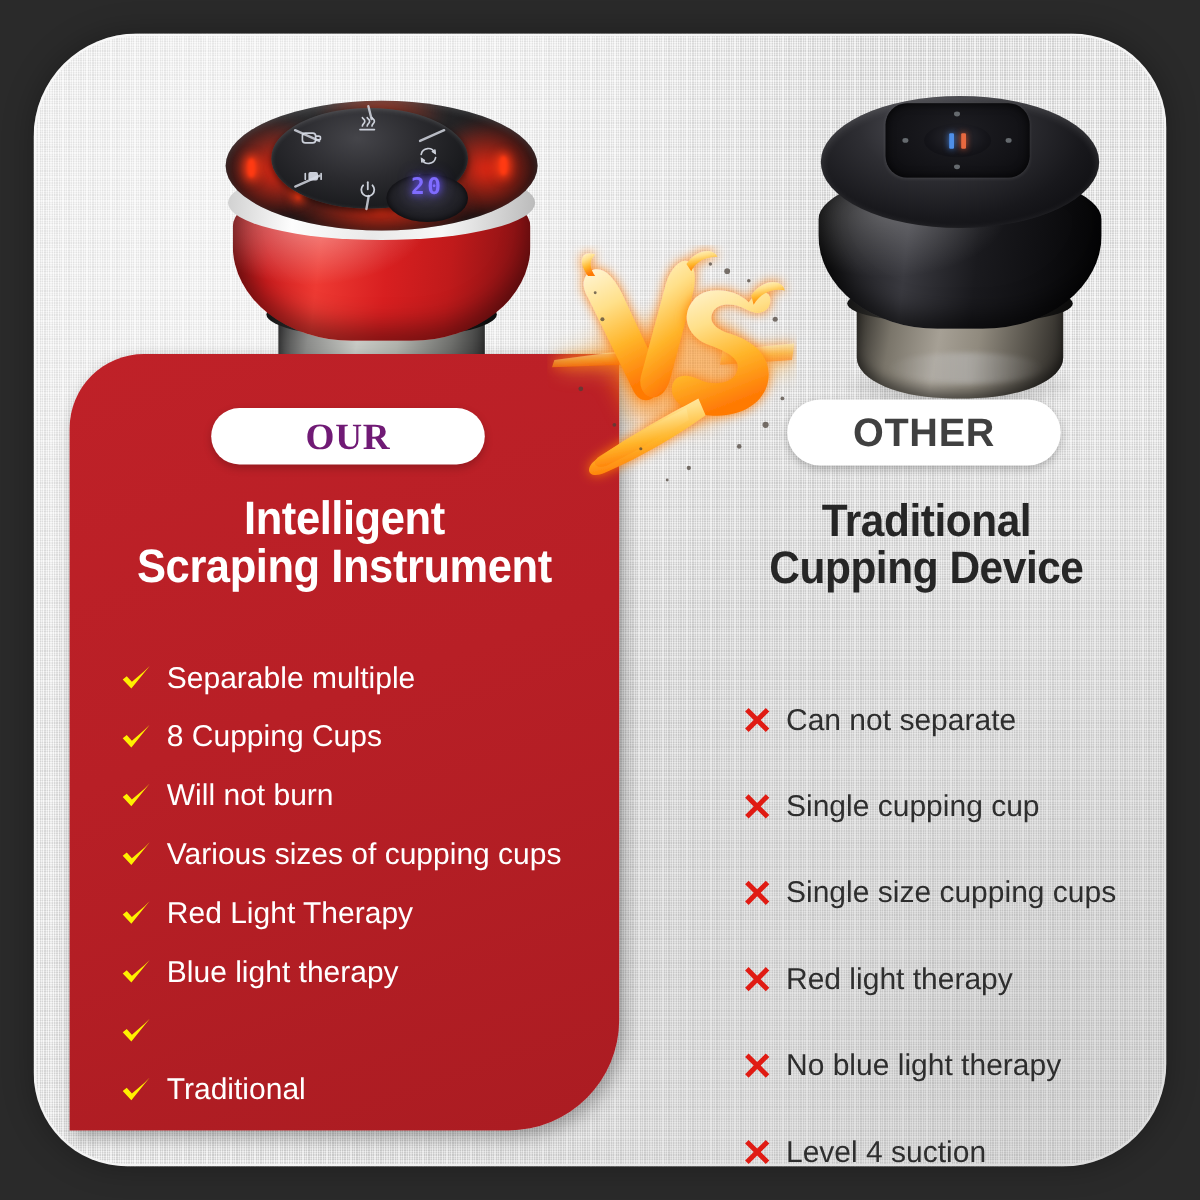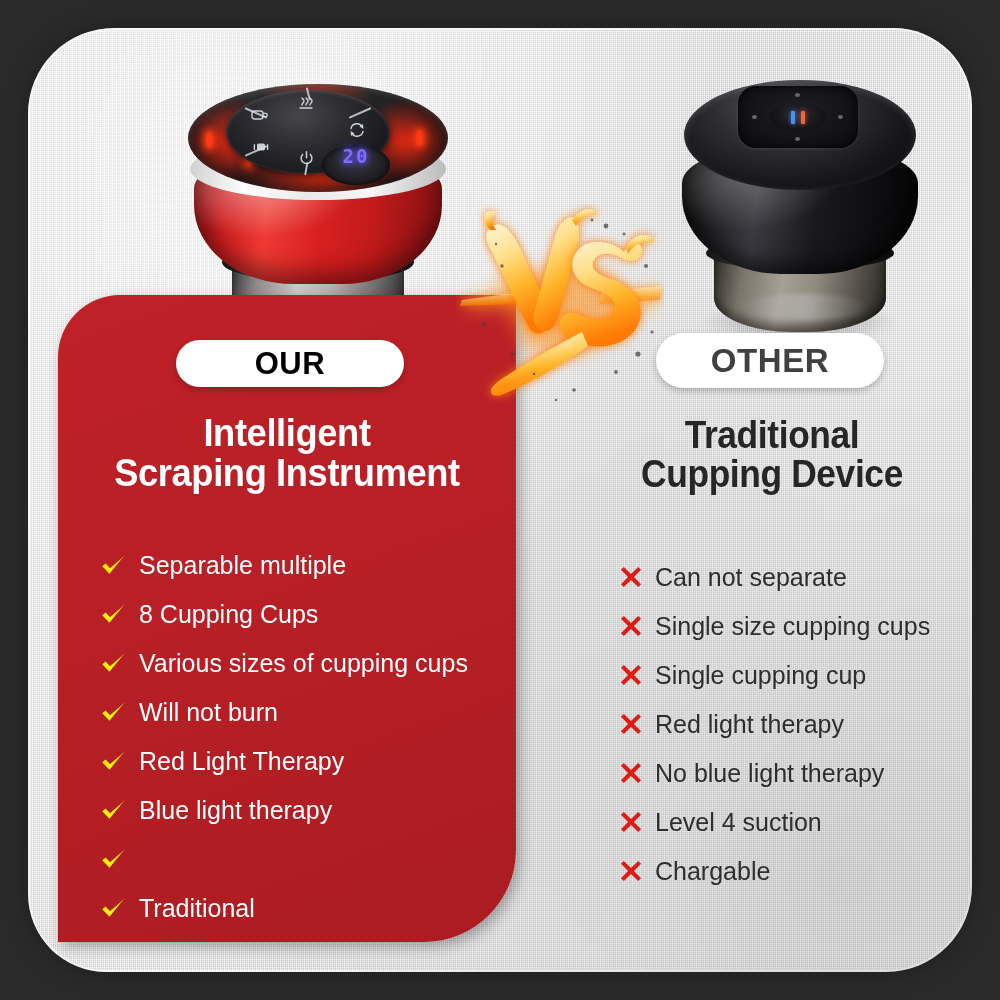--- a/index.html
+++ b/index.html
@@ -45,39 +45,39 @@
   
   .badge{
     position:absolute; display:flex; align-items:center; justify-content:center;
     background:#fff; border-radius:999px;
     box-shadow:0 3px 7px rgba(0,0,0,.22);
     z-index:9;
   }
   #badge-our{ left:148px; top:312px; width:228px; height:47px; }
   #badge-other{ left:628px; top:305px; width:228px; height:55px; }
   .badge-txt{ font-weight:bold; letter-spacing:.6px; }
-  #badge-our .badge-txt{ font-size:31px; color:#000000; }
+  #badge-our .badge-txt{ font-size:31px; color:#701a75;font-family:Liberation Serif, serif; }
   #badge-other .badge-txt{ font-size:33px; color:#404040; }
 
   
   .heading{
     position:absolute; text-align:center; font-weight:bold;
     line-height:1.02; letter-spacing:-.4px; z-index:9;
     transform:scaleX(.93); transform-origin:center top;
   }
   #heading-our{ left:30px; top:385px; width:458px; color:#fff; font-size:39px; }
   #heading-other{ left:600px; top:388px; width:288px; color:#262626; font-size:38px; }
 
   
   .list{ position:absolute; z-index:9; }
   #list-our{ left:72px; top:518px; width:420px; }
   #list-other{ left:592px; top:530px; width:370px; }
   .row{ display:flex; align-items:flex-start; }
   #list-our .row{ height:49px; }
-  #list-other .row{ height:49px; }
+  #list-other .row{ height:49px;margin-top:23px; }
   .mark{ flex:0 0 auto; display:block; }
   .mark.check{ width:27px; height:27px; margin:6px 12px 0 0; }
   .mark.cross{ width:22px; height:22px; margin:8px 13px 0 0; }
   .row-txt{ font-size:25px; line-height:30px; padding-top:4px; }
   #list-our .row-txt{ color:#fff; }
   #list-other .row-txt{ color:#2e2e2e; }
 
   
   #dev-left{ position:absolute; left:150px; top:28px; width:280px; height:290px; z-index:4; }
   .dl-shadow{
@@ -423,32 +423,32 @@
         <div class="row">
           <svg class="mark check" viewBox="0 0 24 24">
             <path d="M2 12.6 L8.4 19.4 L22 2.6 L18.2 6.4 L8.8 14.4 L5 10.2 Z" fill="#FFF000"></path>
           </svg>
           <span class="row-txt">8 Cupping Cups</span>
         </div>
         <div class="row">
           <svg class="mark check" viewBox="0 0 24 24">
             <path d="M2 12.6 L8.4 19.4 L22 2.6 L18.2 6.4 L8.8 14.4 L5 10.2 Z" fill="#FFF000"></path>
           </svg>
+          <span class="row-txt">Will not burn</span>
+        </div>
+        <div class="row">
+          <svg class="mark check" viewBox="0 0 24 24">
+            <path d="M2 12.6 L8.4 19.4 L22 2.6 L18.2 6.4 L8.8 14.4 L5 10.2 Z" fill="#FFF000"></path>
+          </svg>
           <span class="row-txt">Various sizes of cupping cups</span>
         </div>
         <div class="row">
           <svg class="mark check" viewBox="0 0 24 24">
             <path d="M2 12.6 L8.4 19.4 L22 2.6 L18.2 6.4 L8.8 14.4 L5 10.2 Z" fill="#FFF000"></path>
           </svg>
-          <span class="row-txt">Will not burn</span>
-        </div>
-        <div class="row">
-          <svg class="mark check" viewBox="0 0 24 24">
-            <path d="M2 12.6 L8.4 19.4 L22 2.6 L18.2 6.4 L8.8 14.4 L5 10.2 Z" fill="#FFF000"></path>
-          </svg>
           <span class="row-txt">Red Light Therapy</span>
         </div>
         <div class="row">
           <svg class="mark check" viewBox="0 0 24 24">
             <path d="M2 12.6 L8.4 19.4 L22 2.6 L18.2 6.4 L8.8 14.4 L5 10.2 Z" fill="#FFF000"></path>
           </svg>
           <span class="row-txt">Blue light therapy</span>
         </div>
         <div class="row">
           <svg class="mark check" viewBox="0 0 24 24">
@@ -466,27 +466,27 @@
         <div class="row">
           <svg class="mark cross" viewBox="0 0 24 24">
             <path d="M4.2 1 L12 8.8 L19.8 1 L23 4.2 L15.2 12 L23 19.8 L19.8 23 L12 15.2 L4.2 23 L1 19.8 L8.8 12 L1 4.2 Z" fill="#E01B13"></path>
           </svg>
           <span class="row-txt">Can not separate</span>
         </div>
         <div class="row">
           <svg class="mark cross" viewBox="0 0 24 24">
             <path d="M4.2 1 L12 8.8 L19.8 1 L23 4.2 L15.2 12 L23 19.8 L19.8 23 L12 15.2 L4.2 23 L1 19.8 L8.8 12 L1 4.2 Z" fill="#E01B13"></path>
           </svg>
+          <span class="row-txt">Single cupping cup</span>
+        </div>
+        <div class="row">
+          <svg class="mark cross" viewBox="0 0 24 24">
+            <path d="M4.2 1 L12 8.8 L19.8 1 L23 4.2 L15.2 12 L23 19.8 L19.8 23 L12 15.2 L4.2 23 L1 19.8 L8.8 12 L1 4.2 Z" fill="#E01B13"></path>
+          </svg>
           <span class="row-txt">Single size cupping cups</span>
-        </div>
-        <div class="row">
-          <svg class="mark cross" viewBox="0 0 24 24">
-            <path d="M4.2 1 L12 8.8 L19.8 1 L23 4.2 L15.2 12 L23 19.8 L19.8 23 L12 15.2 L4.2 23 L1 19.8 L8.8 12 L1 4.2 Z" fill="#E01B13"></path>
-          </svg>
-          <span class="row-txt">Single cupping cup</span>
         </div>
         <div class="row">
           <svg class="mark cross" viewBox="0 0 24 24">
             <path d="M4.2 1 L12 8.8 L19.8 1 L23 4.2 L15.2 12 L23 19.8 L19.8 23 L12 15.2 L4.2 23 L1 19.8 L8.8 12 L1 4.2 Z" fill="#E01B13"></path>
           </svg>
           <span class="row-txt">Red light therapy</span>
         </div>
         <div class="row">
           <svg class="mark cross" viewBox="0 0 24 24">
             <path d="M4.2 1 L12 8.8 L19.8 1 L23 4.2 L15.2 12 L23 19.8 L19.8 23 L12 15.2 L4.2 23 L1 19.8 L8.8 12 L1 4.2 Z" fill="#E01B13"></path>

